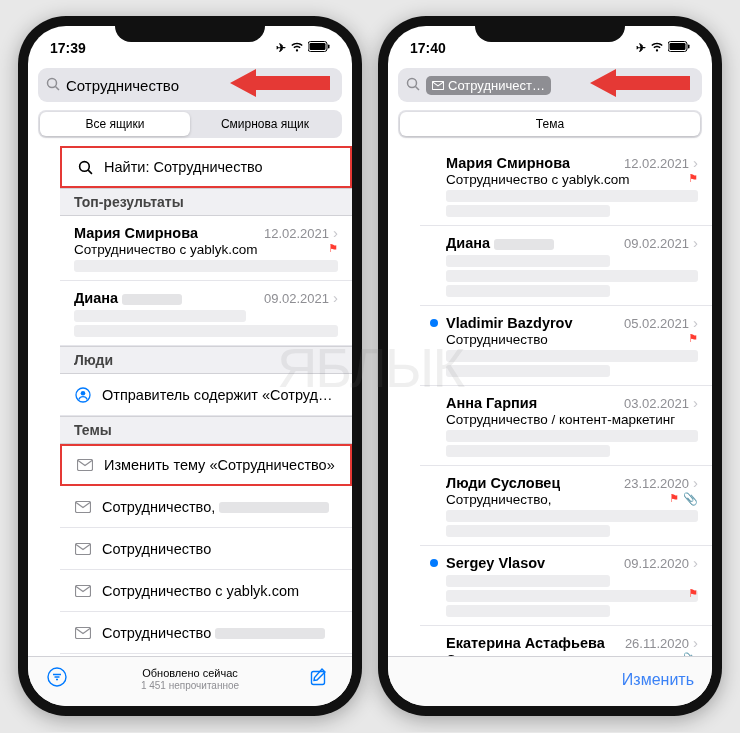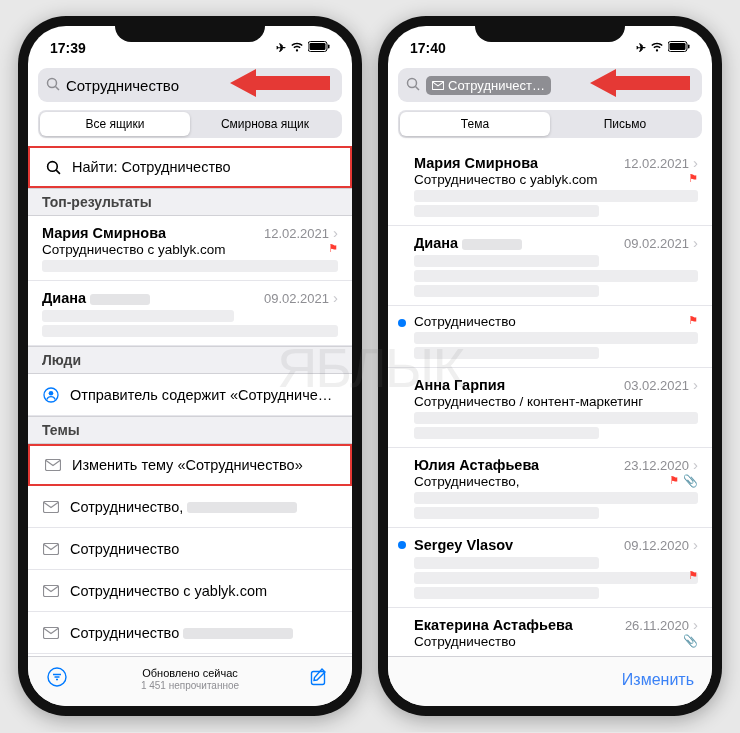--- a/index.html
+++ b/index.html
@@ -94,21 +94,21 @@
     font-size: 12px;
   }
   .seg {
     flex: 1;
     text-align: center;
     padding: 5px 0;
     border-radius: 6px;
     color: #000;
   }
   .seg.active { background: #fff; box-shadow: 0 1px 3px rgba(0,0,0,.2); font-weight: 500; }
-  .list { flex: 1; overflow: hidden; }
+  .list { flex: 1; overflow: hidden; padding-left: 32px; }
   .section-header {
     background: #f0f0f3;
     padding: 5px 14px;
     font-size: 14px;
     font-weight: 600;
     color: #444;
     border-top: .5px solid #d1d1d6;
     border-bottom: .5px solid #d1d1d6;
   }
   .row {
@@ -374,21 +374,20 @@
           <span>Сотрудничест…</span>
         </span>
       </div>
       <svg class="arrow" viewBox="0 0 100 34">
         <polygon points="0,17 26,3 26,10 100,10 100,24 26,24 26,31" fill="#e53935"></polygon>
       </svg>
     </div>
 
     <div class="seg-wrap">
       <div class="seg active">Тема</div>
-      <div class="seg">Письмо</div>
     </div>
 
     <div class="list" id="msgs-right" style="margin-top:8px">
         <div class="msg-row">
           <div class="sender-line">
             <span class="sender">Мария Смирнова</span>
             <span><span class="date">12.02.2021</span><span class="chev-sm">›</span></span>
           </div>
           <div class="subj"><span>Сотрудничество с yablyk.com</span><span class="flag" style="float:right">⚑</span></div>
           <div class="blur-line"></div>
@@ -398,36 +397,40 @@
           <div class="sender-line">
             <span class="sender">Диана <span class="blur-inline"></span></span>
             <span><span class="date">09.02.2021</span><span class="chev-sm">›</span></span>
           </div>
           <div class="blur-line short"></div>
           <div class="blur-line"></div>
           <div class="blur-line short"></div>
         </div>
         <div class="msg-row">
           <span class="dot"></span>
+          <div class="sender-line">
+            <span class="sender">Vladimir Bazdyrov</span>
+            <span><span class="date">05.02.2021</span><span class="chev-sm">›</span></span>
+          </div>
           <div class="subj"><span>Сотрудничество</span><span class="flag" style="float:right">⚑</span></div>
           <div class="blur-line"></div>
           <div class="blur-line short"></div>
         </div>
         <div class="msg-row">
           <div class="sender-line">
             <span class="sender">Анна Гарпия</span>
             <span><span class="date">03.02.2021</span><span class="chev-sm">›</span></span>
           </div>
           <div class="subj"><span>Сотрудничество / контент-маркетинг</span></div>
           <div class="blur-line"></div>
           <div class="blur-line short"></div>
         </div>
         <div class="msg-row">
           <div class="sender-line">
-            <span class="sender">Юлия Астафьева</span>
+            <span class="sender">Люди Сусловец</span>
             <span><span class="date">23.12.2020</span><span class="chev-sm">›</span></span>
           </div>
           <div class="subj"><span>Сотрудничество,</span><span style="color:#8e8e93;float:right;margin-left:4px;font-size:12px">📎</span><span class="flag" style="float:right">⚑</span></div>
           <div class="blur-line"></div>
           <div class="blur-line short"></div>
         </div>
         <div class="msg-row">
           <span class="dot"></span>
           <div class="sender-line">
             <span class="sender">Sergey Vlasov</span>

